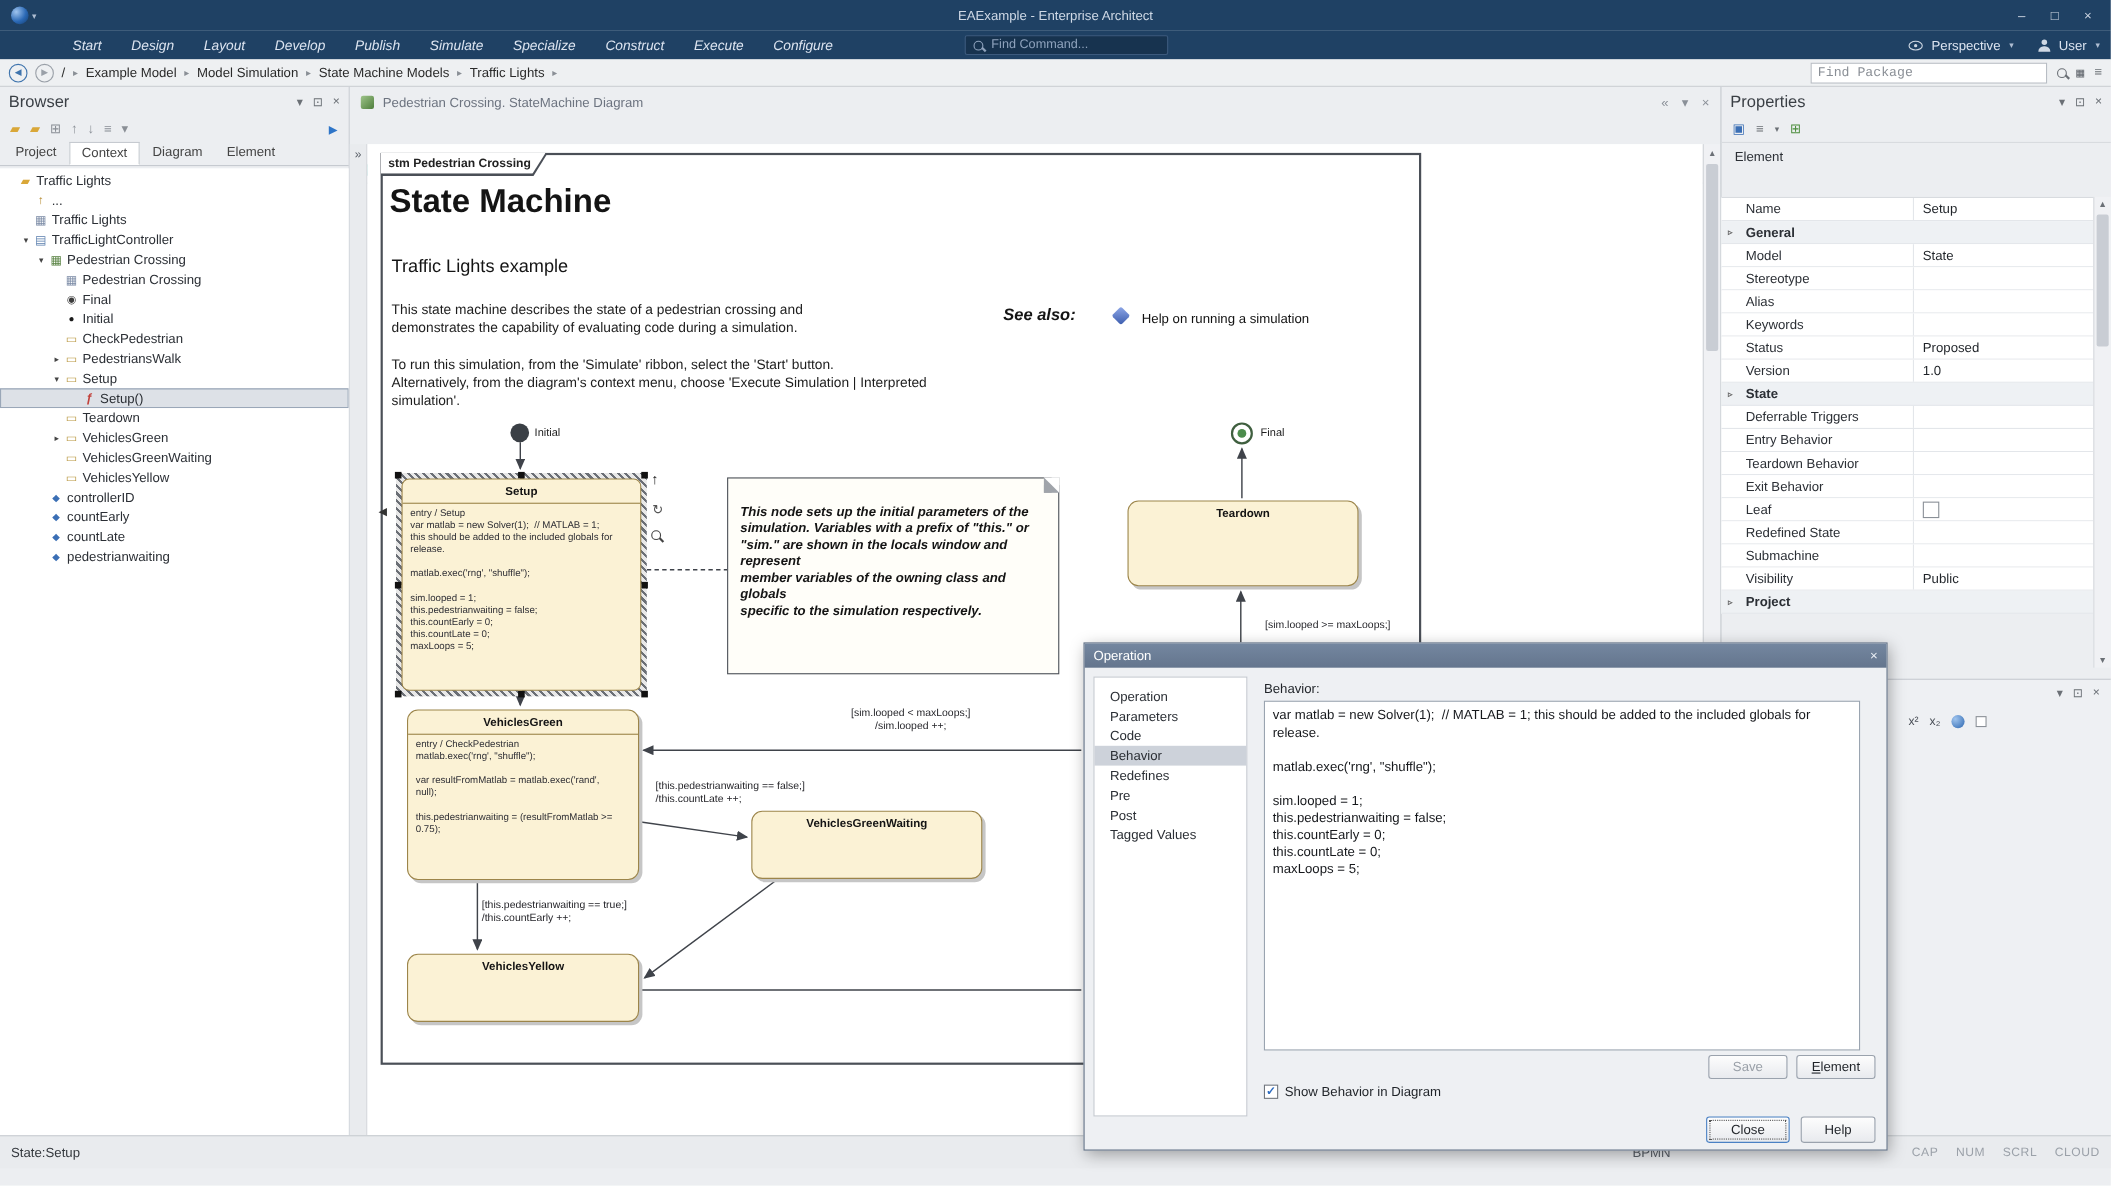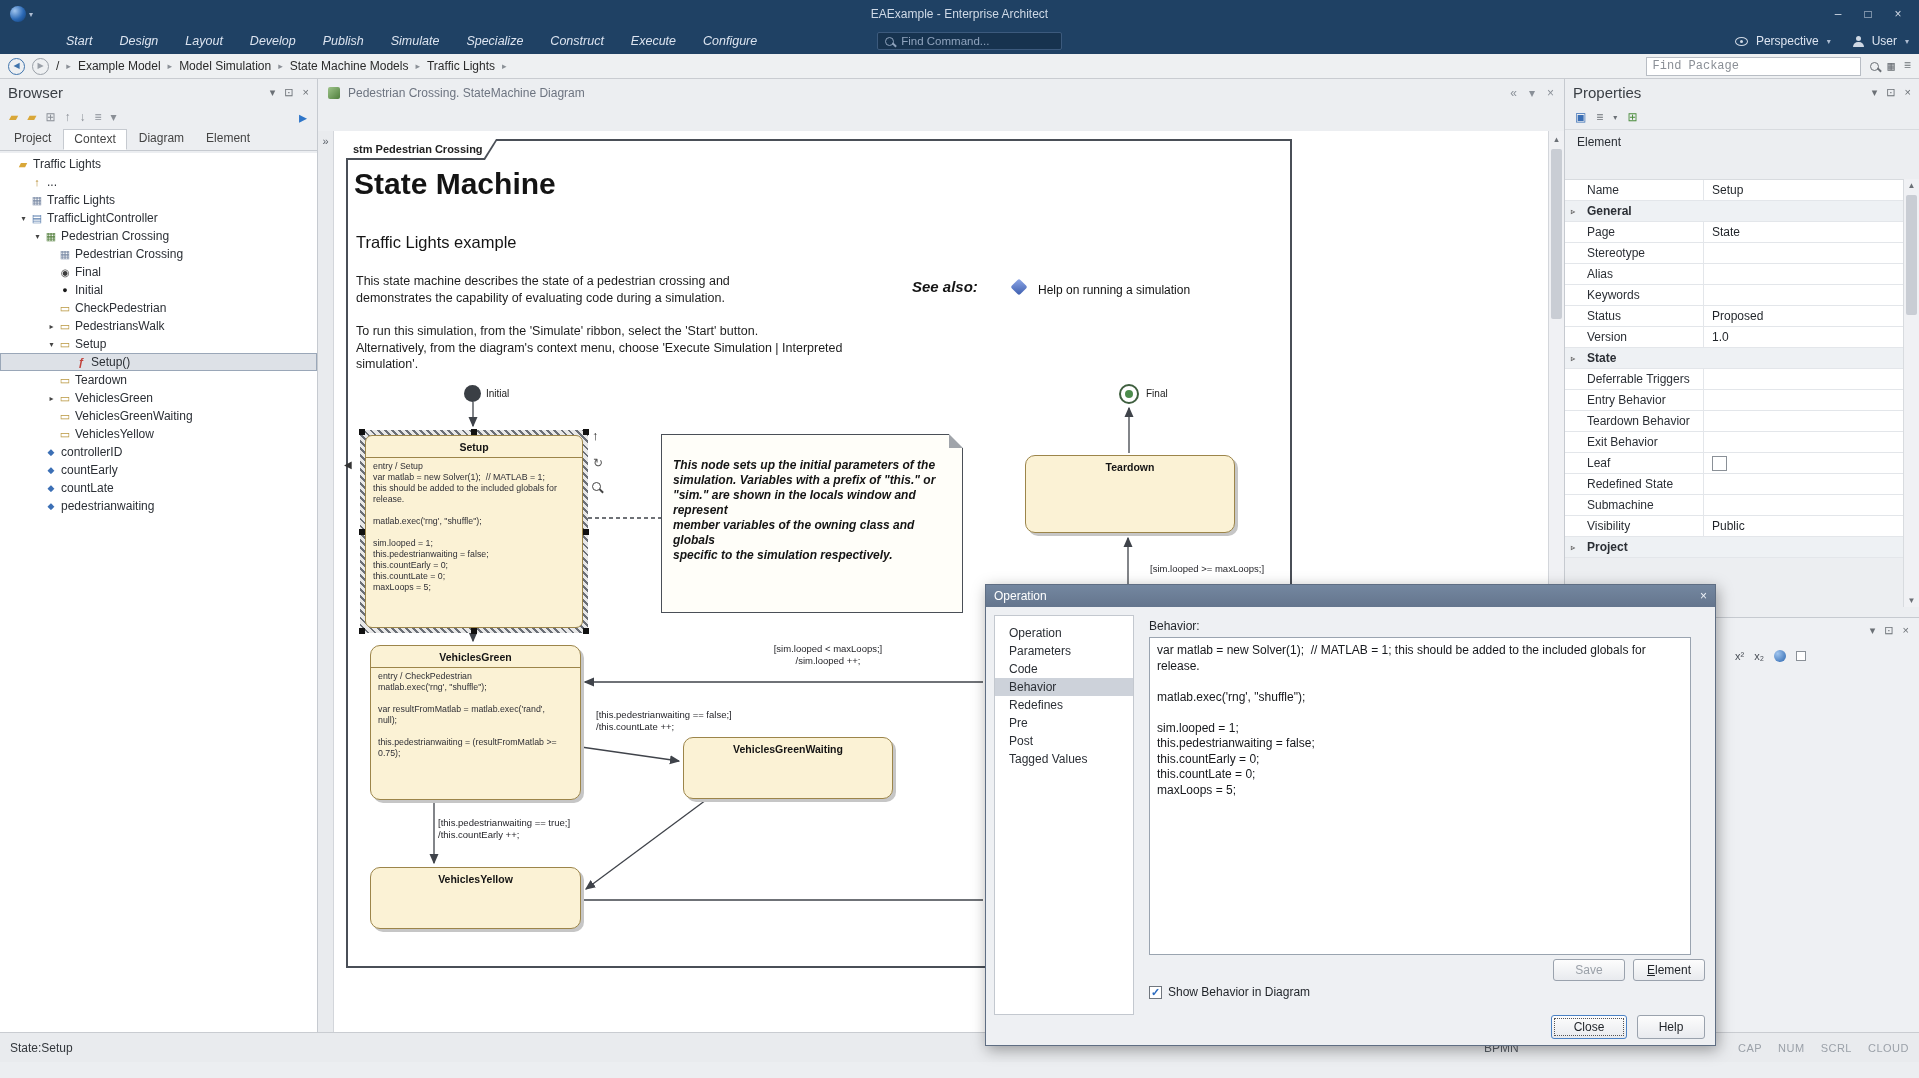--- a/index.html
+++ b/index.html
@@ -155,21 +155,21 @@
   .ql-mag { color:#444; }
   .ql-left { font-size:10px; color:#333; }
 
   
   .rightcol { position:absolute; top:79px; right:0; width:355px; bottom:30px; background:#eceef1; border-left:1px solid #c6cad0; }
   .props { position:absolute; top:0; left:0; right:0; height:538px; }
   .props-toolbar { height:25px; display:flex; align-items:center; gap:10px; padding:0 10px; font-size:12px; border-bottom:1px solid #d8dbdf; }
   .pt-save { color:#3b6fb5; } .pt-menu { color:#6b7076; } .pt-add { color:#4d8e3f; }
   .props-section { height:24px; line-height:24px; padding-left:12px; font-size:12px; color:#2b2f35; }
   .props-grid { position:absolute; left:0; right:16px; top:100px; background:#fff; border-top:1px solid #d8dbdf; }
-  .prow { display:flex; height:21px; align-items:center; background:#fff; border-bottom:1px solid #e3e6ea; font-size:12px; position:relative; }
+  .prow { display:flex; height:21px; align-items:center; background:#fff; border-bottom:1px solid #e3e6ea; font-size:12px; position:relative;gap:36px; }
   .ptri { position:absolute; left:6px; font-size:8px; color:#666; }
   .plabel { width:138px; padding-left:22px; color:#2b2f35; flex:none; }
   .pval { flex:1; padding-left:8px; border-left:1px solid #e3e6ea; color:#1f2328; height:100%; display:flex; align-items:center; }
   .prow.group { background:#eef1f4; font-weight:bold; }
   .prow.group .pval { border-left-color:transparent; }
   .prow.check .pval::after { content:""; width:13px; height:13px; border:1px solid #8a9097; background:#fff; display:inline-block; }
   .pscroll { position:absolute; right:0; top:100px; bottom:10px; width:16px; background:#f0f1f4; border-left:1px solid #d8dbdf;
     font-size:8px; color:#6b7076; text-align:center; display:flex; flex-direction:column; justify-content:space-between; padding:2px 0; }
   .pthumb { position:absolute; top:16px; left:2px; right:2px; height:120px; background:#c9cdd4; border-radius:2px; }
 
@@ -630,21 +630,21 @@
           </div>
 
           <div class="prow group">
             <span class="ptri">▹</span>
             <span class="plabel">General</span>
             <span class="pval"></span>
           </div>
 
           <div class="prow item">
             <span class="ptri"></span>
-            <span class="plabel">Page</span>
+            <span class="plabel">Model</span>
             <span class="pval">State</span>
           </div>
 
           <div class="prow item">
             <span class="ptri"></span>
             <span class="plabel">Stereotype</span>
             <span class="pval"></span>
           </div>
 
           <div class="prow item">

